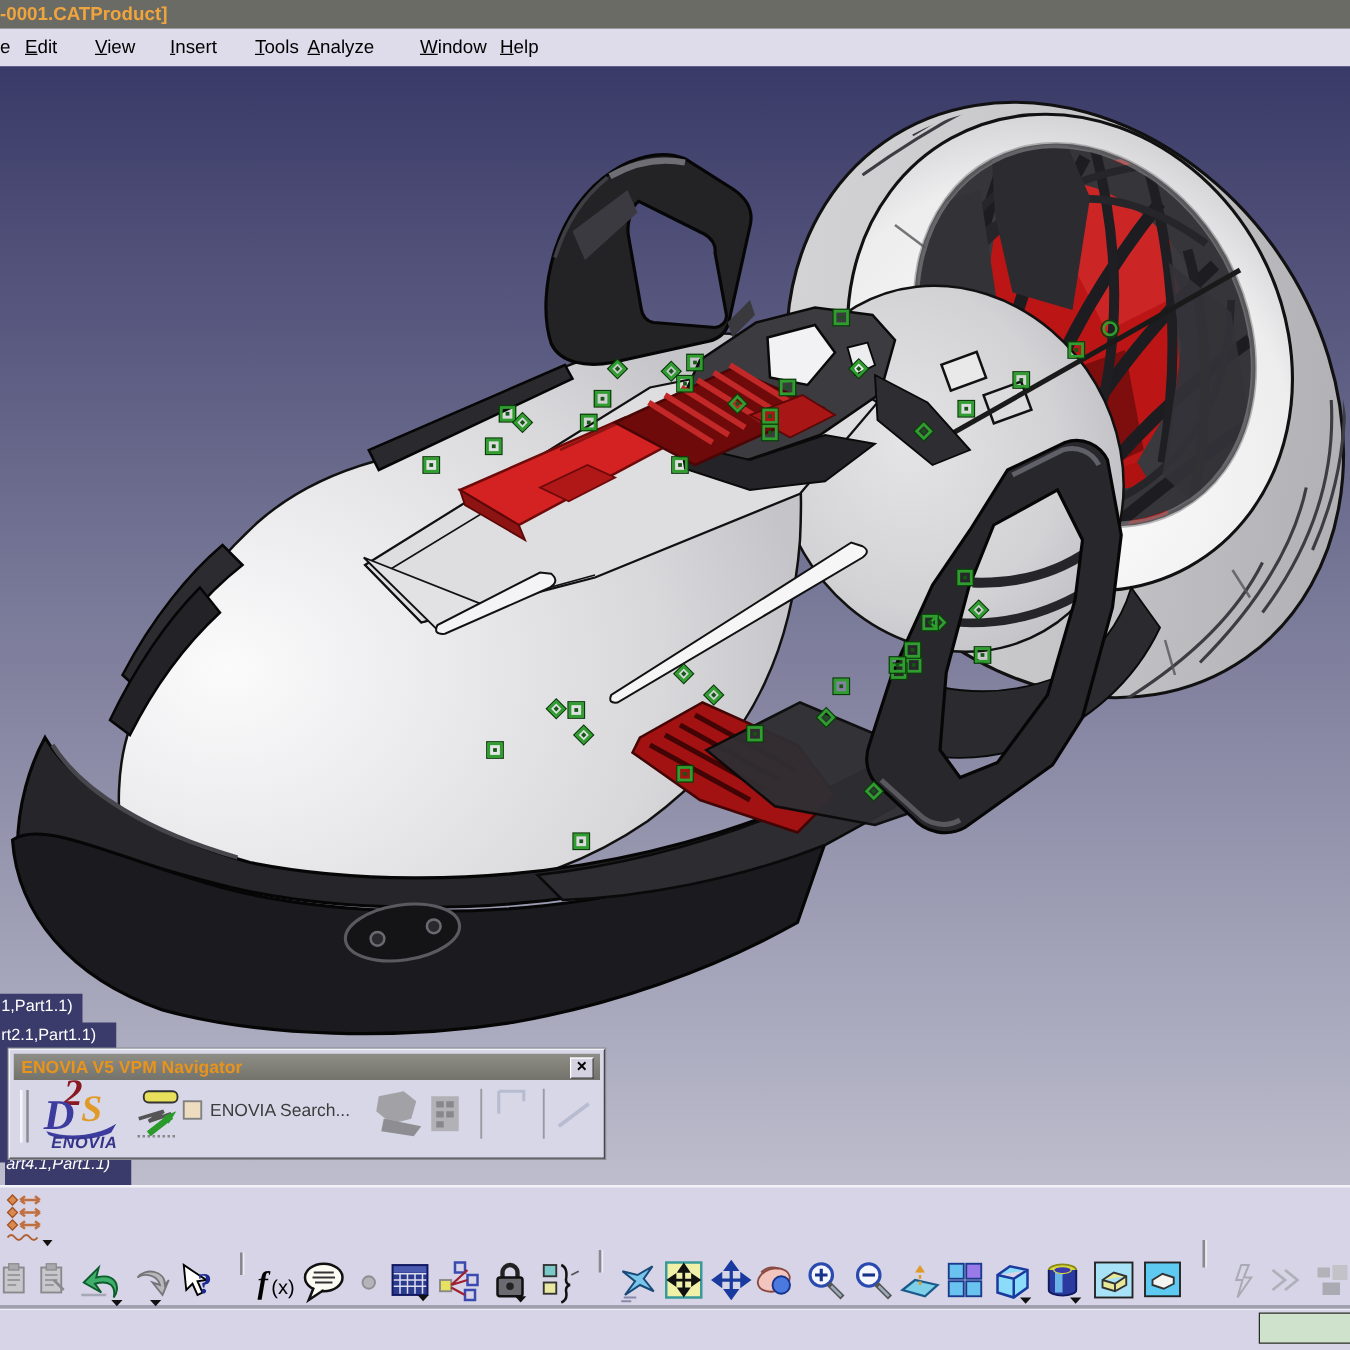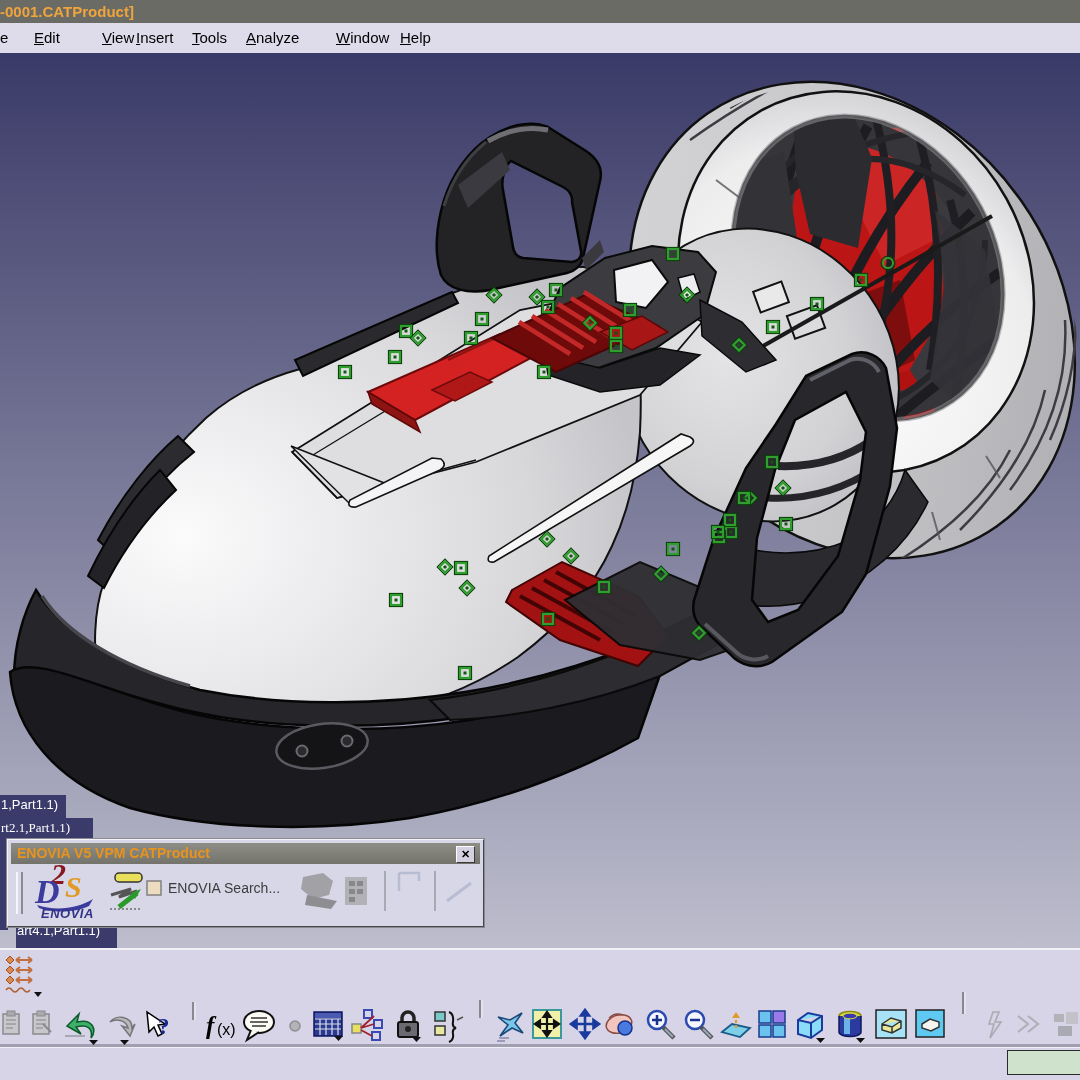--- a/index.html
+++ b/index.html
@@ -21,24 +21,24 @@
 background:#a0a0b0;border-bottom:1px solid #f0eff8;}
 #tealbox{position:absolute;left:1007px;top:1050px;width:73px;height:23px;
 background:#cfe2cb;border:1px solid #2a2a2a;}
 </style>
 </head>
 <body>
 <div id="page">
 <div id="titlebar">-0001.CATProduct]</div>
 <div id="menubar">
 <span style="left:0">e</span>
-<span style="left:34px"><u>E</u>dit</span>
-<span style="left:102px"><u>V</u>iew</span>
+<span style="left:20px"><u>E</u>dit</span>
+<span style="left:76px"><u>V</u>iew</span>
 <span style="left:136px"><u>I</u>nsert</span>
-<span style="left:192px"><u>T</u>ools</span>
+<span style="left:204px"><u>T</u>ools</span>
 <span style="left:246px"><u>A</u>nalyze</span>
 <span style="left:336px"><u>W</u>indow</span>
 <span style="left:400px"><u>H</u>elp</span>
 </div>
 <div id="viewport"></div>
 <svg id="modelsvg" viewBox="0 0 1080 1080">
 <defs>
 <radialGradient id="bodyg" cx="0.16" cy="0.60" r="0.85">
  <stop offset="0" stop-color="#fbfbfc"></stop>
  <stop offset="0.4" stop-color="#e9e9eb"></stop>
@@ -431,33 +431,33 @@
         </g>
         <g transform="translate(718,532)">
           <rect x="-6.5" y="-6.5" width="13" height="13" fill="none" stroke="#0b3d0b" stroke-width="1.2"></rect>
           <rect x="-5" y="-5" width="10" height="10" fill="none" stroke="#2f9e2f" stroke-width="2.2"></rect>
           <rect x="-1.5" y="-1.5" width="3" height="3" fill="#155515"></rect>
         </g>
       </g>
 </svg>
 
 <div class="lbl" style="left:0;top:795px;width:62px;">1,Part1.1)</div>
-<div class="lbl" style="left:0;top:818px;width:89px;font-family:Liberation Serif, serif;">rt2.1,Part1.1)</div>
-<div class="lbl" style="left:16px;top:921px;width:97px;">art4.1,Part1.1)</div>
+<div class="lbl" style="left:0;top:818px;width:89px;">rt2.1,Part1.1)</div>
+<div class="lbl" style="left:4px;top:921px;width:97px;font-style:italic;">art4.1,Part1.1)</div>
 <div class="lbl" style="left:0;top:845px;width:4px;height:13px;"></div>
 <div class="lbl" style="left:0;top:865px;width:4px;height:13px;"></div>
 <div class="lbl" style="left:0;top:885px;width:4px;height:13px;"></div>
 <div class="lbl" style="left:0;top:905px;width:4px;height:13px;"></div>
 
 <div id="enovia" style="position:absolute;left:7px;top:839px;width:475px;height:86px;
 background:#d8d7e8;border:1px solid #f4f4f8;border-right-color:#46464a;border-bottom-color:#46464a;
 box-shadow:0 0 0 1px #8a8a92;">
  <div style="position:absolute;left:3px;top:3px;right:3px;height:21px;
   background:linear-gradient(#8e8e86,#73736c);color:#e8941c;font-weight:bold;font-size:14px;
-  line-height:21px;padding-left:6px;">ENOVIA V5 VPM CATProduct</div>
+  line-height:21px;padding-left:6px;">ENOVIA V5 VPM Navigator</div>
  <div style="position:absolute;right:8px;top:6px;width:17px;height:15px;background:#d4d2e0;
   border:1px solid #fff;border-right-color:#3a3a3e;border-bottom-color:#3a3a3e;
   font-size:11px;font-weight:bold;text-align:center;line-height:14px;color:#000;">✕</div>
  <div style="position:absolute;left:8px;top:32px;width:3px;height:42px;border-left:2px solid #f6f6fa;border-right:2px solid #8a8a92;"></div>
 </div>
 <svg style="position:absolute;left:7px;top:839px;" width="475" height="86" viewBox="0 0 475 86">
 
  <g>
   <text x="44" y="45" font-size="30" font-weight="bold" font-style="italic" fill="#8a1820" font-family="Liberation Serif">2</text>
   <text x="58" y="58" font-size="30" font-weight="bold" font-style="italic" fill="#e09a28" font-family="Liberation Serif">S</text>

